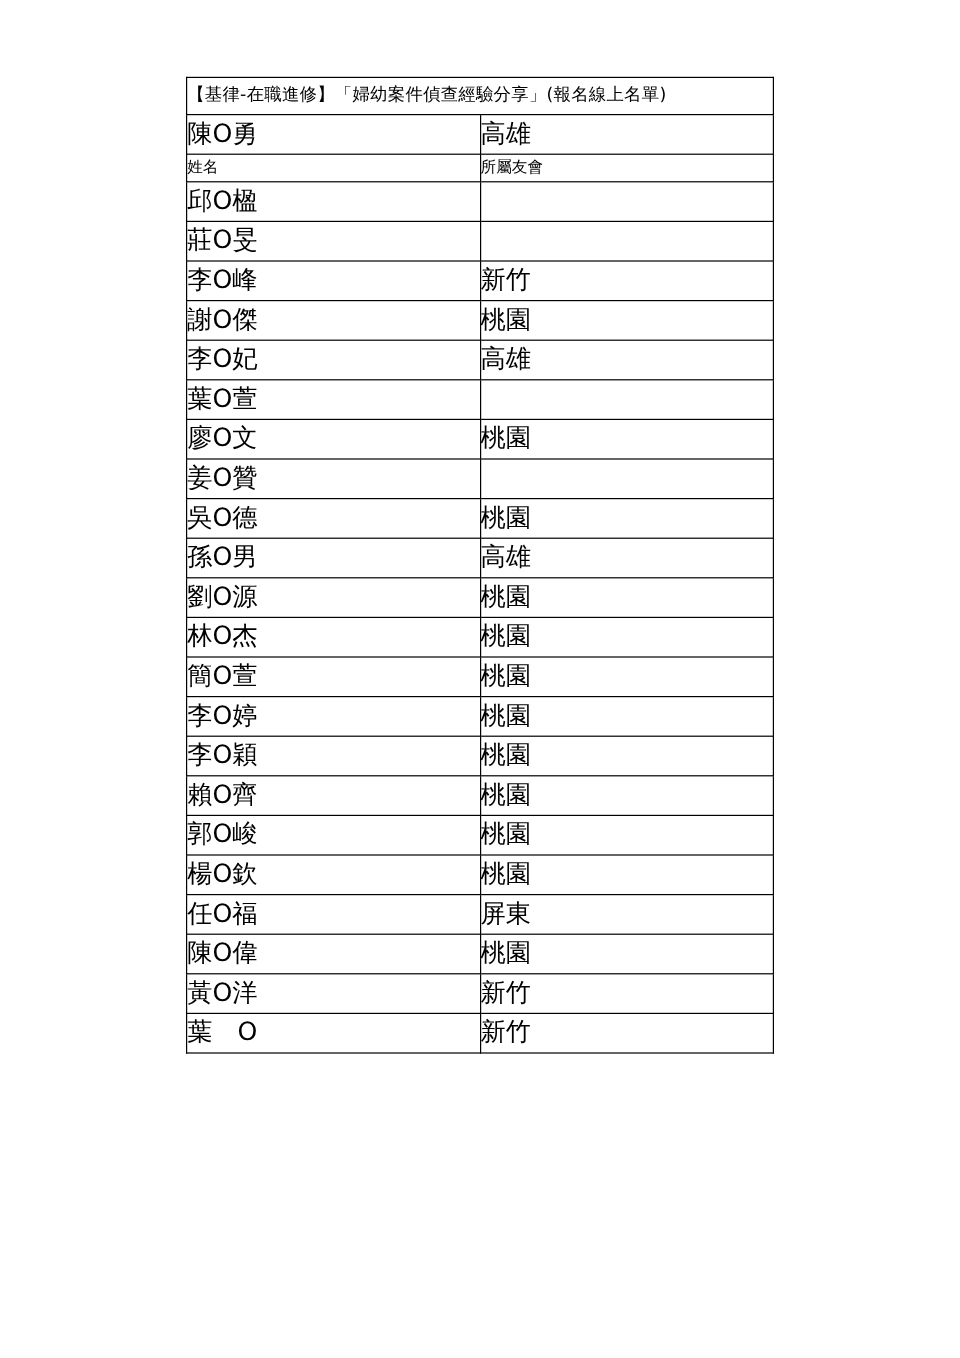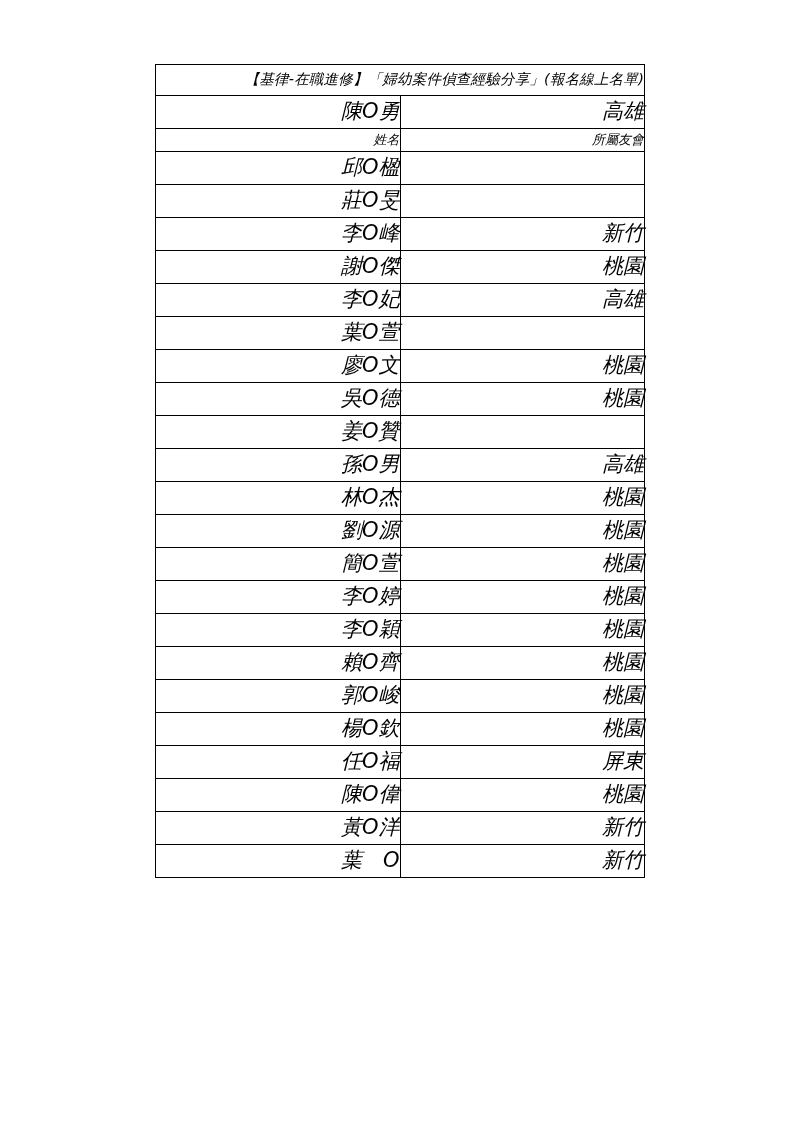--- a/index.html
+++ b/index.html
@@ -20,25 +20,24 @@
     box-sizing: border-box;
     padding: 64px 150px 0 155px;
   }
   table.roster {
     border-collapse: collapse;
     width: 490px;
     table-layout: fixed;
   }
   table.roster td, table.roster th {
     border: 1px solid #000000;
-    text-align: right;
+    text-align: left;
     vertical-align: middle;
     padding: 0;
     font-weight: normal;
-    font-style: italic;
   }
   .title-cell {
     height: 30px;
     font-size: 14.5px;
     letter-spacing: 0.2px;
     line-height: 1.2;
     padding: 2px 4px;
   }
   .col-head {
     height: 22px;
@@ -92,37 +91,37 @@
       </tr>
       <tr>
         <td class="name-cell col-name">葉O萱</td>
         <td class="assoc-cell col-assoc"></td>
       </tr>
       <tr>
         <td class="name-cell col-name">廖O文</td>
         <td class="assoc-cell col-assoc">桃園</td>
       </tr>
       <tr>
+        <td class="name-cell col-name">姜O贊</td>
+        <td class="assoc-cell col-assoc"></td>
+      </tr>
+      <tr>
         <td class="name-cell col-name">吳O德</td>
         <td class="assoc-cell col-assoc">桃園</td>
-      </tr>
-      <tr>
-        <td class="name-cell col-name">姜O贊</td>
-        <td class="assoc-cell col-assoc"></td>
       </tr>
       <tr>
         <td class="name-cell col-name">孫O男</td>
         <td class="assoc-cell col-assoc">高雄</td>
       </tr>
       <tr>
-        <td class="name-cell col-name">林O杰</td>
+        <td class="name-cell col-name">劉O源</td>
         <td class="assoc-cell col-assoc">桃園</td>
       </tr>
       <tr>
-        <td class="name-cell col-name">劉O源</td>
+        <td class="name-cell col-name">林O杰</td>
         <td class="assoc-cell col-assoc">桃園</td>
       </tr>
       <tr>
         <td class="name-cell col-name">簡O萱</td>
         <td class="assoc-cell col-assoc">桃園</td>
       </tr>
       <tr>
         <td class="name-cell col-name">李O婷</td>
         <td class="assoc-cell col-assoc">桃園</td>
       </tr>

